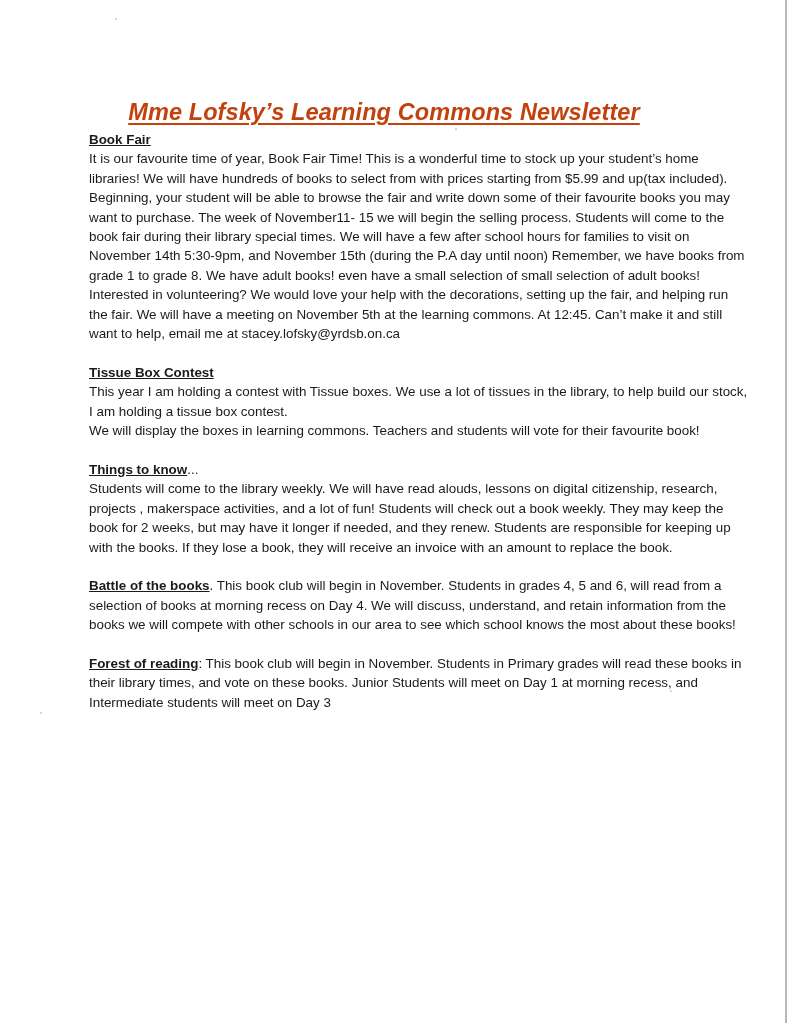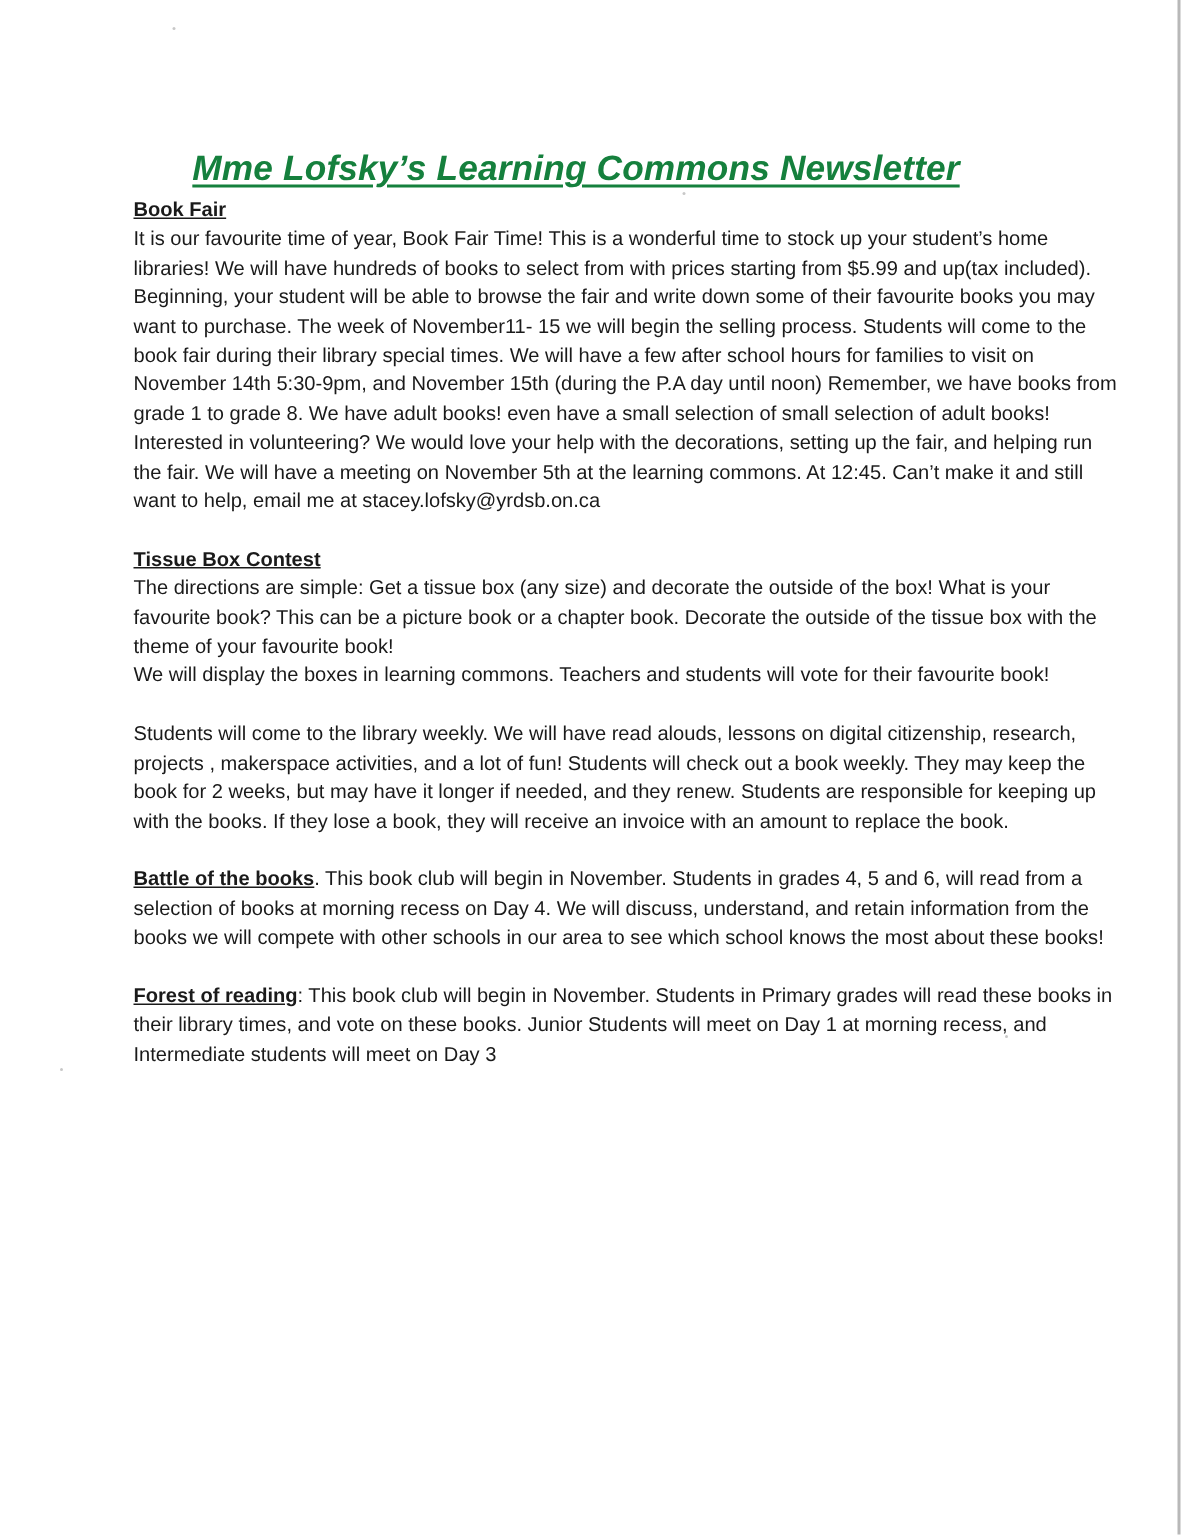--- a/index.html
+++ b/index.html
@@ -41,21 +41,21 @@
       font-style: italic;
       text-decoration: underline;
       text-decoration-thickness: 2px;
       text-underline-offset: 3px;
       font-size: 23.5px;
       text-align: center;
       margin: 0 0 4px 0;
       padding-left: 0;
       width: 590px;
       letter-spacing: 0.1px;
-      color: #15803d;
+      color: #c2410c;
     }
     .section {
       font-size: 13.4px;
       line-height: 19.4px;
       margin: 0;
     }
     .section + .section {
       margin-top: 19.4px;
     }
     .heading {
@@ -88,25 +88,28 @@
 
   <h1 class="title">Mme Lofsky’s Learning Commons Newsletter</h1>
 
   <div class="section">
     <span class="heading block-heading">Book Fair</span>
     <p class="line-group">It is our favourite time of year, Book Fair Time! This is a wonderful time to stock up your student’s home libraries! We will have hundreds of books to select from with prices starting from $5.99 and up(tax included). Beginning, your student will be able to browse the fair and write down some of their favourite books you may want to purchase. The week of November11- 15  we will begin the selling process. Students will come to the book fair during their library special times. We will have a few after school hours for families to visit on November 14th 5:30-9pm, and November 15th (during the P.A day until noon) Remember, we have books from grade 1 to grade 8. We have adult books! even have a small selection of small selection of adult books! Interested in volunteering? We would love your help with the decorations, setting up the fair, and helping run the fair. We will have a meeting on November 5th  at the learning commons. At 12:45. Can’t make it and still want to help, email me at  stacey.lofsky@yrdsb.on.ca</p>
   </div>
 
   <div class="section">
     <span class="heading block-heading">Tissue Box Contest</span>
-    <p class="line-group">The directions are simple: Get a tissue box (any size) and decorate the outside of the box! What is your favourite book? This can be a picture book or a chapter book. Decorate the outside of the tissue box with the theme of your favourite book!</p>
+    <p class="line-group">This year I am holding a contest with Tissue boxes. We use a lot of tissues in the library, to help build our stock, I am holding a tissue box contest.</p>
     <p class="line-group">We will display the boxes in learning commons. Teachers and students will vote for their favourite book!</p>
   </div>
 
   <div class="section">
+    <div>
+      <span class="heading">Things to know</span><span>...</span>
+    </div>
     <p class="line-group">Students will come to the library weekly. We will have read alouds, lessons on digital citizenship, research, projects , makerspace activities, and a lot of fun! Students will check out a book weekly. They may keep the book for 2 weeks, but may have it longer if needed, and they renew. Students are responsible for keeping up with the books. If they lose a book, they will receive an invoice with an amount to replace the book.</p>
   </div>
 
 
   <div class="section">
     <p class="line-group"><span class="heading italic">Battle of the books</span><span>. This book club will begin in November. Students in grades 4, 5 and 6, will read from a selection of books at morning recess on Day 4. We will discuss, understand, and retain information from the books we will compete with other schools in our area to see which school knows the most about these books!</span></p>
   </div>
 
   <div class="section">
     <p class="line-group"><span class="heading italic">Forest of reading</span><span>: This book club will begin in November. Students in Primary grades will read these books in their library times, and vote on these books. Junior Students will meet on Day 1 at morning recess, and Intermediate students will meet on Day 3</span></p>

